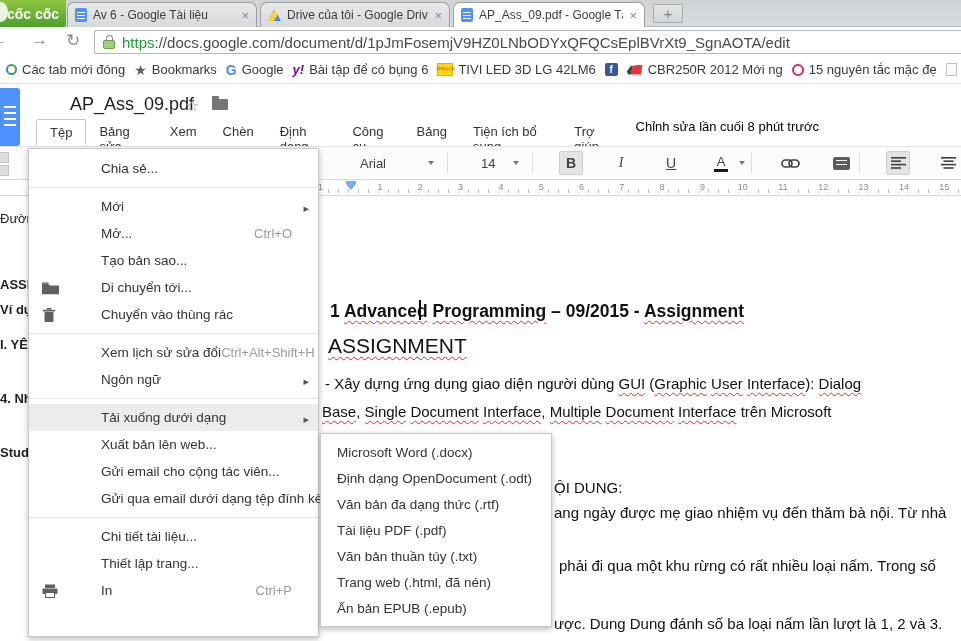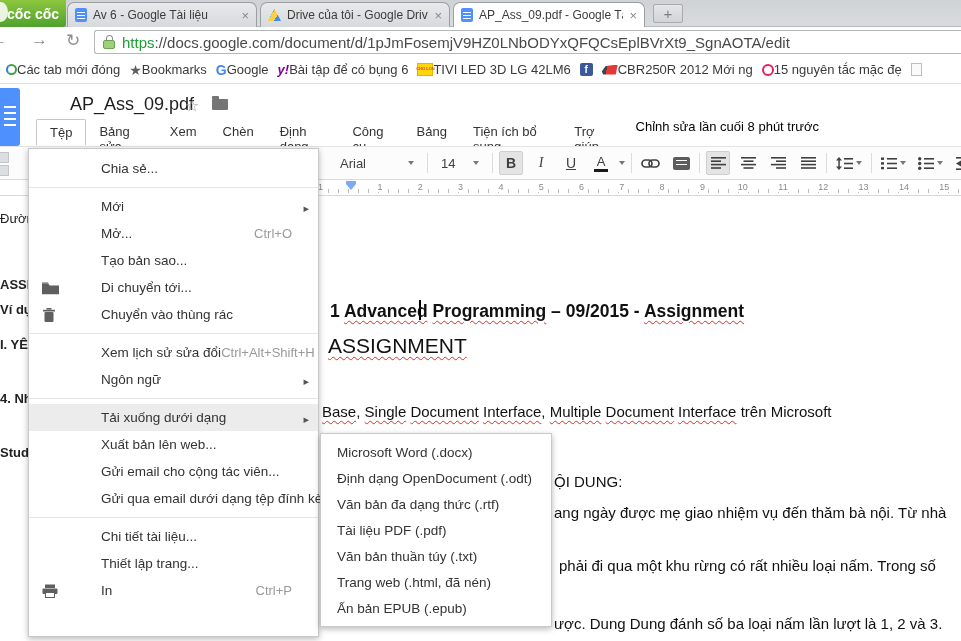--- a/index.html
+++ b/index.html
@@ -39,21 +39,21 @@
     border:1px solid #6aa24a;border-radius:2px;}
   .padlock .shackle{position:absolute;left:2.5px;top:0;width:7px;height:7px;
     border:1.5px solid #8a8e92;border-bottom:none;border-radius:4px 4px 0 0;}
   .url-scheme{color:#1e9e33;}
   .url-rest{color:#4a4a4a;white-space:nowrap;overflow:hidden;}
 
   
   .bmbar{position:absolute;left:0;top:56px;width:961px;height:28px;background:#fff;
     border-bottom:1px solid #e0e0e0;display:flex;align-items:center;gap:9px;padding:0 6px;
     overflow:hidden;}
-  .bm{display:flex;align-items:center;font-size:13px;color:#3a3a3a;white-space:nowrap;flex:none;}
+  .bm{display:flex;align-items:center;gap:5px;font-size:13px;color:#3a3a3a;white-space:nowrap;flex:none;}
   .bi{display:inline-flex;align-items:center;justify-content:center;flex:none;}
   .bi-recent{width:11px;height:11px;border-radius:50%;border:2px solid #43a047;border-left-color:#1e88e5;}
   .bi-star{color:#5f5f5f;font-size:14px;line-height:1;}
   .bi-google{color:#4285f4;font-weight:bold;font-size:14px;line-height:1;}
   .bi-yahoo{color:#7b0099;font-weight:bold;font-style:italic;font-size:13px;line-height:1;}
   .bi-cholon{width:16px;height:13px;background:#ffd60a;border:1px solid #dfb700;color:#e53935;
     font-size:4px;font-weight:bold;line-height:1.1;flex-direction:column;}
   .bi-fb{width:13px;height:13px;background:#3b5998;color:#fff;border-radius:2px;font-size:10px;font-weight:bold;}
   .bi-moto{width:16px;height:10px;background:linear-gradient(100deg,#37474f 0 30%,#e53935 30%);
     clip-path:polygon(0 70%,25% 15%,100% 0,88% 100%,10% 100%);}
@@ -74,21 +74,21 @@
   .mb-item.open{background:#fff;border:1px solid #c6c6c6;border-bottom:none;border-radius:2px 2px 0 0;
     position:relative;z-index:45;}
   .last-edit{margin-left:10px;color:#000000;white-space:nowrap;}
 
   
   .toolbar{position:absolute;left:0;top:146px;width:961px;height:34px;background:#fcfcfc;
     border-top:1px solid #e4e4e4;border-bottom:1px solid #d9d9d9;}
   .cutbtn{position:absolute;width:9px;height:11px;background:#dcdfe1;border:1px solid #c3c6c8;border-left:none;}
   .tools{position:absolute;left:333px;top:0;height:32px;display:flex;align-items:center;gap:6px;}
   .tbtn{height:24px;min-width:24px;display:flex;align-items:center;justify-content:center;
-    border:1px solid transparent;border-radius:2px;color:#404040;gap:3px;padding:0 2px;}
+    border:1px solid transparent;border-radius:2px;color:#404040;gap:3px;padding:0 2px;margin-left:20px;}
   .tbtn.pressed{background:#e4e4e4;border-color:#cfcfcf;}
   .tsep{width:1px;height:20px;background:#dcdcdc;}
   .dd-caret{width:0;height:0;border-left:3.5px solid transparent;border-right:3.5px solid transparent;
     border-top:4px solid #777;}
   .t-font{width:88px;justify-content:space-between;padding:0 6px;font-size:13px;}
   .t-size{width:52px;justify-content:space-between;padding:0 6px;font-size:13px;}
   .t-bold{font-weight:bold;font-size:14px;}
   .t-italic{font-style:italic;font-family:"Liberation Serif",serif;font-size:14px;}
   .t-under{text-decoration:underline;font-size:14px;}
   .t-color{flex-direction:column;gap:1px;font-size:13px;line-height:1;}
@@ -374,23 +374,24 @@
   <div class="indent-marker">
     <div class="bar"></div>
       <div class="tri"></div>
   </div>
 <span class="rnum" style="left: 380px;">1</span><span class="rnum" style="left: 420.3px;">2</span><span class="rnum" style="left: 460.6px;">3</span><span class="rnum" style="left: 500.9px;">4</span><span class="rnum" style="left: 541.2px;">5</span><span class="rnum" style="left: 581.5px;">6</span><span class="rnum" style="left: 621.8px;">7</span><span class="rnum" style="left: 662.1px;">8</span><span class="rnum" style="left: 702.4px;">9</span><span class="rnum" style="left: 742.7px;">10</span><span class="rnum" style="left: 783px;">11</span><span class="rnum" style="left: 823.3px;">12</span><span class="rnum" style="left: 863.6px;">13</span><span class="rnum" style="left: 903.9px;">14</span><span class="rnum" style="left: 944.2px;">15</span></div>
 
 <div class="page">
   <div class="doc-heading"><span>1 </span><span class="sp">Advanced</span><span> </span><span class="sp">Programming</span><span> – 09/2015 - </span><span class="sp">Assignment</span></div>
   <div class="caret"></div>
   <div class="doc-sub"><span class="sp">ASSIGNMENT</span></div>
+  <div class="doc-line1"><span>- Xây dựng ứng dụng giao diện người dùng </span><span class="sp">GUI</span><span> (</span><span class="sp">Graphic</span><span> </span><span class="sp">User</span><span> </span><span class="sp">Interface</span><span>): </span><span class="sp">Dialog</span></div>
   <div class="doc-line2"><span class="sp">Base</span><span>, </span><span class="sp">Single</span><span> </span><span class="sp">Document</span><span> </span><span class="sp">Interface</span><span>, </span><span class="sp">Multiple</span><span> </span><span class="sp">Document</span><span> </span><span class="sp">Interface</span><span> trên Microsoft</span></div>
   <div>
-      <div class="frag" style="left: 554px; top: 277px;">ỘI DUNG:</div>
+      <div class="frag" style="left: 554px; top: 283px;">ỘI DUNG:</div>
       <div class="frag" style="left: 554px; top: 308px;">ang ngày được mẹ giao nhiệm vụ đến thăm bà nội. Từ nhà</div>
       <div class="frag" style="left: 559px; top: 361px;">phải đi qua một khu rừng có rất nhiều loại nấm. Trong số</div>
       <div class="frag" style="left: 554px; top: 419px;">ược. Dung Dung đánh số ba loại nấm lần lượt là 1, 2 và 3.</div>
     </div>
 </div>
 
 <div>
     <div class="ofrag" style="top: 211px;">Đườn</div>
     <div class="ofrag b" style="top: 277px;">ASSIG</div>
     <div class="ofrag b" style="top: 302px;">Ví dụ:</div>

